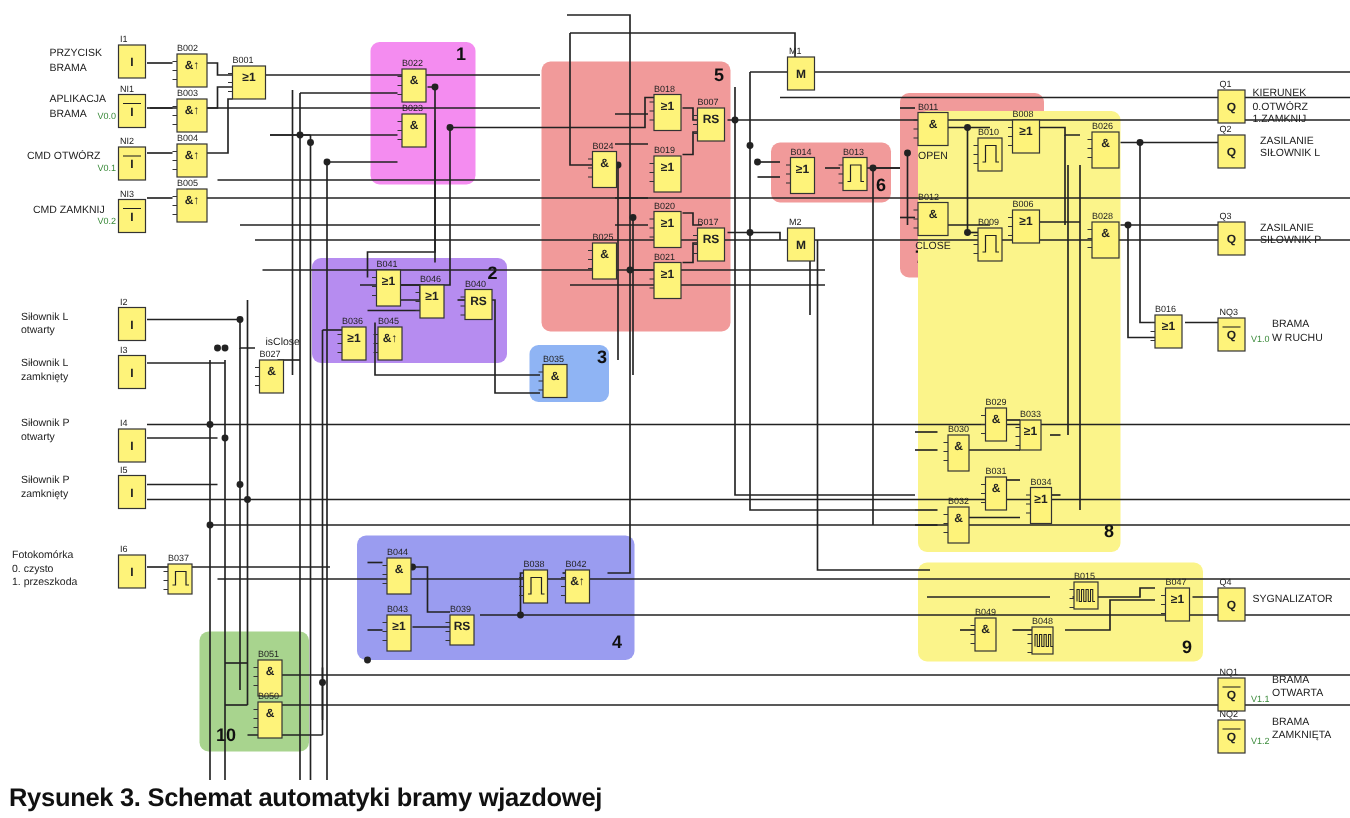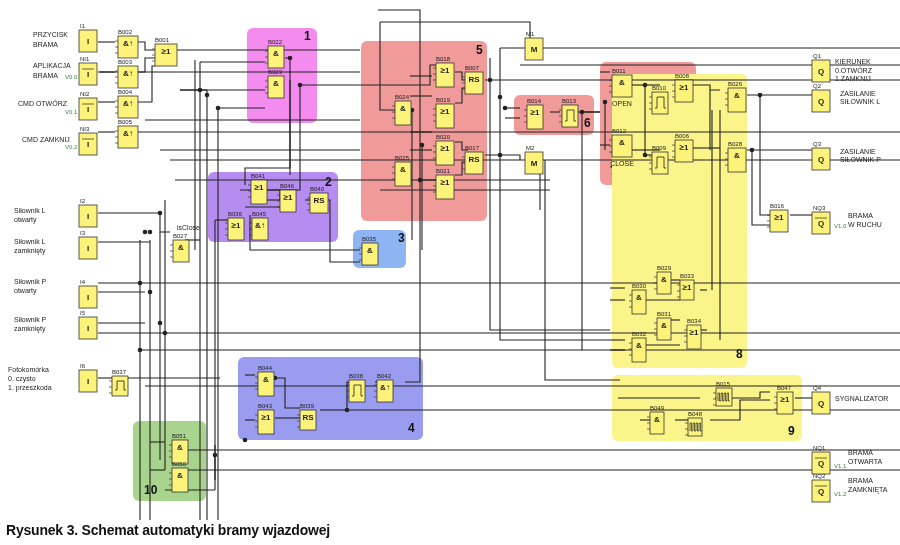--- a/index.html
+++ b/index.html
@@ -1,19 +1,19 @@
 <!DOCTYPE html>
 <html><head>
 <meta charset="utf-8">
 <style>
   html,body{margin:0;padding:0;background:#fff;}
   body{width:900px;height:545px;position:relative;overflow:hidden;font-family:"Liberation Sans",sans-serif;}
   #stage{position:absolute;left:0;top:0;width:900px;height:545px;}
   svg text{font-family:"Liberation Sans",sans-serif;}
-  .caption{position:absolute;left:6px;top:522px;font-family:"Liberation Sans",sans-serif;font-weight:bold;font-size:14px;color:#111;letter-spacing:-0.2px;}
+  .caption{position:absolute;left:6px;top:522px;font-family:"Liberation Sans",sans-serif;font-weight:bold;font-size:17px;color:#111;letter-spacing:-0.2px;}
 </style>
 </head>
 <body>
 
 <svg id="stage" width="900" height="545" viewBox="0 0 900 545" xmlns="http://www.w3.org/2000/svg">
   <g id="groups-layer">
       <rect x="247" y="28" width="70" height="95" rx="6" fill="#f48cf0"></rect>
       <text x="304" y="40" font-size="12" font-weight="bold" fill="#111">1</text>
       <rect x="208" y="172" width="130" height="70" rx="6" fill="#b68cf0"></rect>
       <text x="325" y="186" font-size="12" font-weight="bold" fill="#111">2</text>

